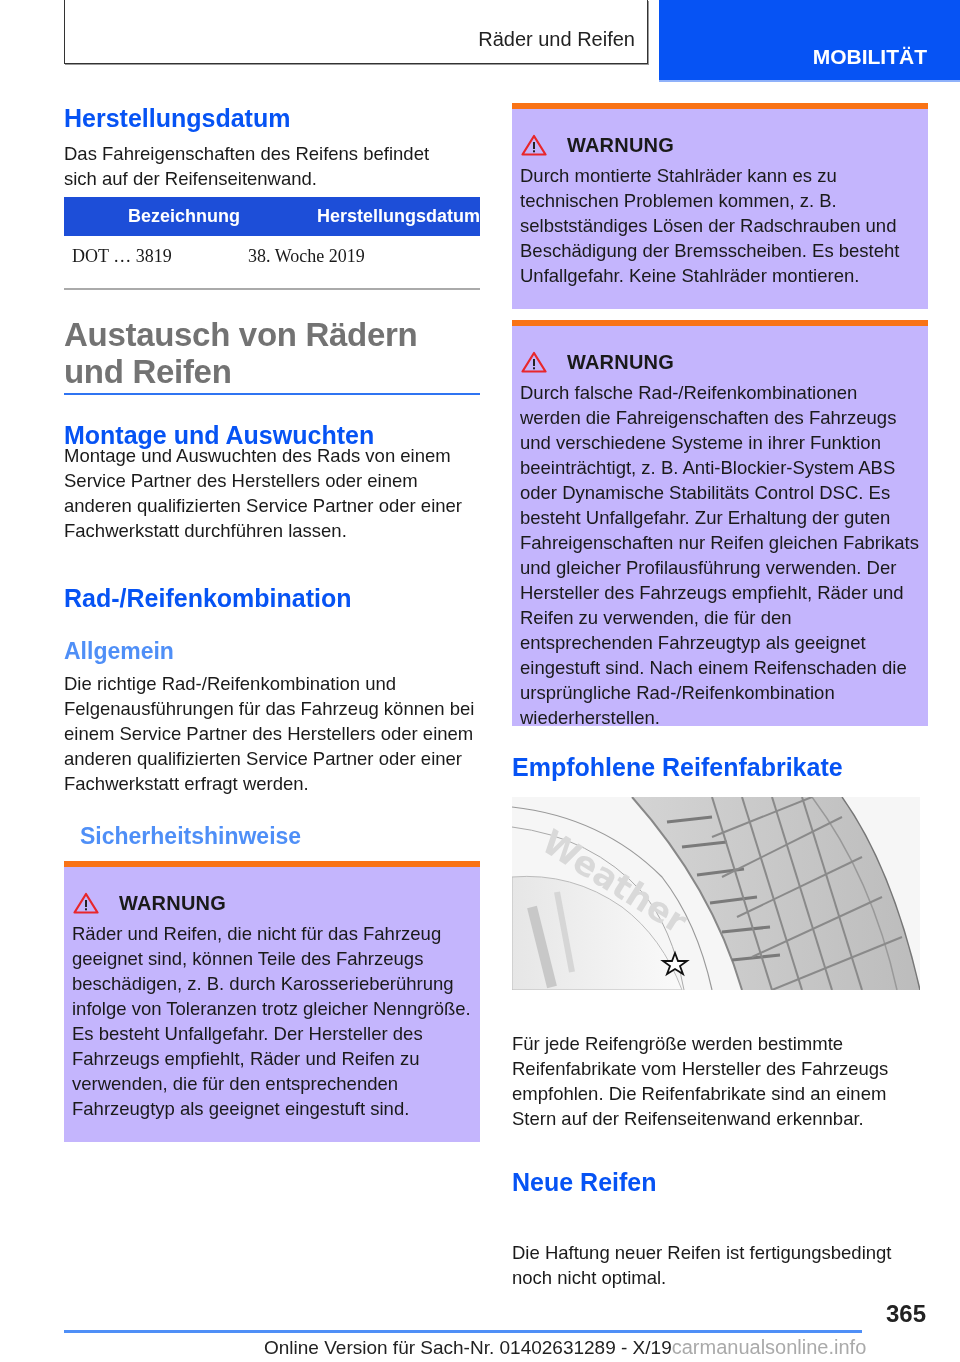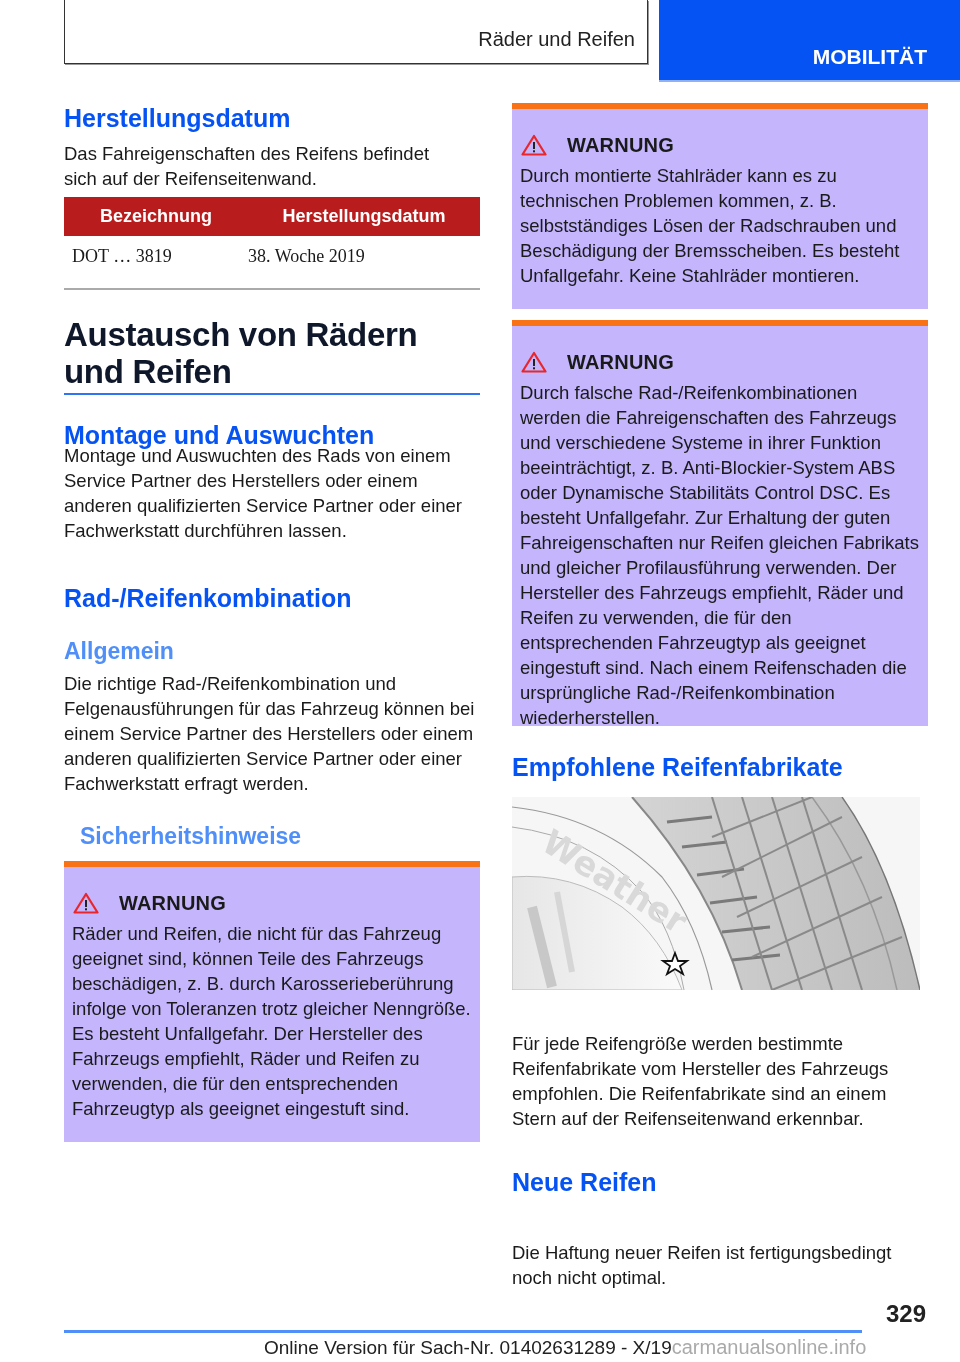--- a/index.html
+++ b/index.html
@@ -19,28 +19,28 @@
     position: absolute; left: 659px; top: 0; width: 301px; height: 80px;
     background: #0653f4; box-shadow: 0 2px 0 #8fb1fa;
   }
   .hdr-chapter span {
     position: absolute; right: 33px; bottom: 11px; color: #fff; font-weight: bold; font-size: 21px;
   }
   .col { position: absolute; top: 0; }
   .col-left { left: 64px; width: 416px; }
   .col-right { left: 512px; width: 416px; }
   .abs { position: absolute; }
-  h1.sec-big { color: #0f172a; font-size: 33px; line-height: 37px; font-weight: bold; margin: 0; letter-spacing: -0.3px; }
+  h1.sec-big { color: #737373; font-size: 33px; line-height: 37px; font-weight: bold; margin: 0; letter-spacing: -0.3px; }
   h2.sec-mid { color: #0653f4; font-size: 25px; line-height: 28px; font-weight: bold; margin: 0; }
   h3.sec-sub { color: #4f8ff7; font-size: 23px; line-height: 26px; font-weight: bold; margin: 0; }
   p.body { font-size: 18.5px; line-height: 25px; margin: 0; color: #1a1a1a; }
   .rule-blue { height: 2px; background: #2f74f2; }
   table.dt { border-collapse: collapse; width: 416px; font-size: 18px; }
   table.dt th {
-    background: #b91c1c; color: #fff; font-weight: bold; text-align: center;
+    background: #1d4ed8; color: #fff; font-weight: bold; text-align: right;
     height: 39px; padding: 0 0 0 8px;
   }
   table.dt td { height: 40px; padding: 0 0 12px 8px; border-bottom: 2px solid #aaa; font-family: Liberation Serif, serif; }
   .warn {
     position: absolute; background: #c4b5fd; border-top: 6px solid #f97316;
     box-sizing: border-box; padding: 22px 8px 0 8px;
   }
   .warn-head { display: flex; align-items: center; height: 28px; margin-bottom: 4px; }
   .warn-head svg { width: 26px; height: 22px; margin-right: 20px; margin-left: 1px; }
   .warn-title { font-weight: bold; font-size: 20px; letter-spacing: 0.2px; }
@@ -186,17 +186,17 @@
     </g>
   </svg>
 </div>
 
 <div class="col col-right">
   <p class="body abs" style="top:1031px; left:0; width:416px;">Für jede Reifengröße werden bestimmte Reifenfabrikate vom Hersteller des Fahrzeugs empfohlen. Die Reifenfabrikate sind an einem Stern auf der Reifenseitenwand erkennbar.</p>
   <h2 class="sec-mid abs" style="top:1168px; left:0;">Neue Reifen</h2>
   <p class="body abs" style="top:1204px; left:0; width:416px;margin-top:36px;">Die Haftung neuer Reifen ist fertigungsbedingt noch nicht optimal.</p>
 </div>
 
-<div class="page-num">329</div>
+<div class="page-num">365</div>
 <div class="footer-line"></div>
 <div class="footer-text">
   <span>Online Version für Sach-Nr. 01402631289 - X/19</span><span class="watermark">carmanualsonline.info</span>
 </div>
 
 </body></html>

